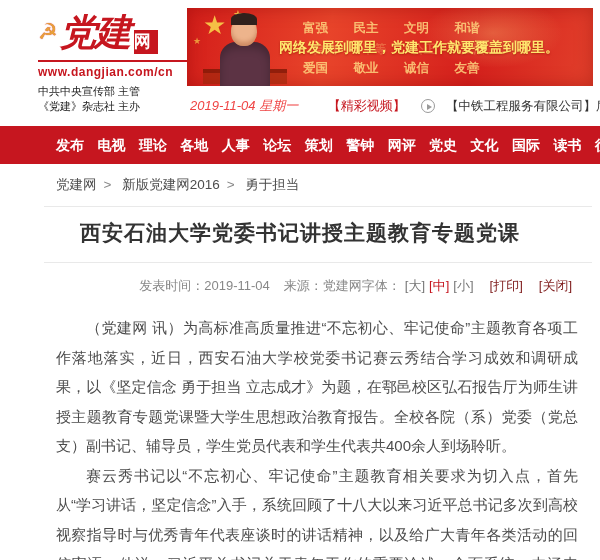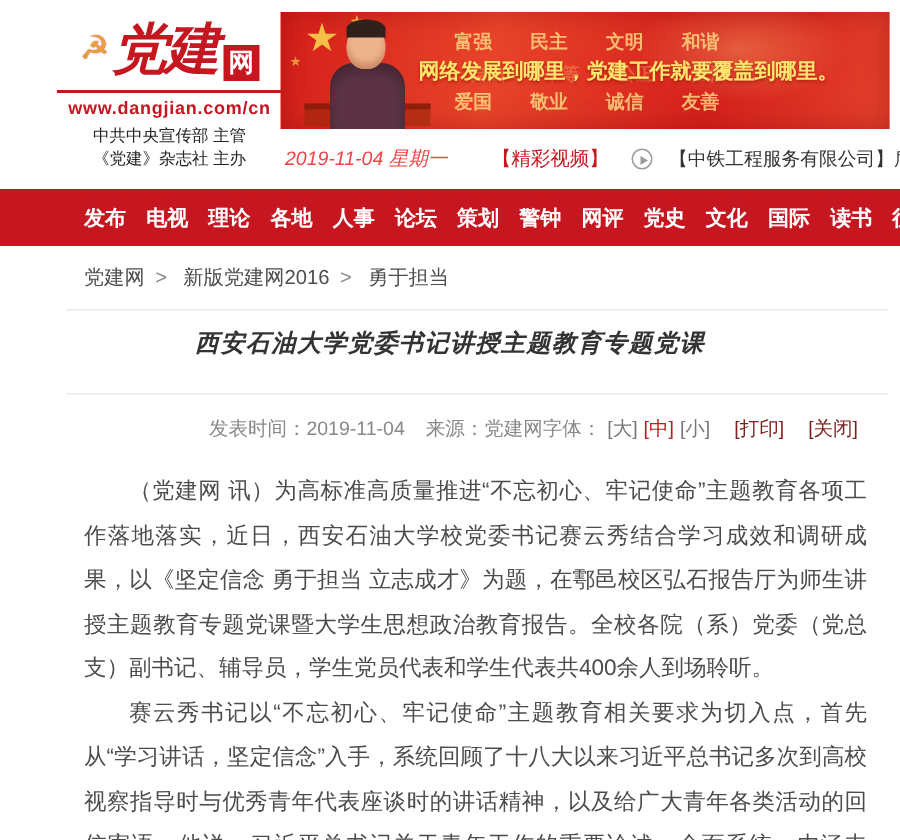--- a/index.html
+++ b/index.html
@@ -2,21 +2,21 @@
 <html><head>
 <meta charset="utf-8">
 <style>
   * { margin:0; padding:0; box-sizing:border-box; }
   html,body { width:600px; height:560px; overflow:hidden; background:#fff;
     font-family:"Liberation Sans","DejaVu Sans",sans-serif; }
   .abs { position:absolute; }
   #page { position:relative; width:600px; height:560px; background:#fff; }
 
   
-  #logo-block { left:38px; top:6px; width:150px; text-align:center; }
+  #logo-block { left:38px; top:6px; width:150px; text-align:left; }
   .logo-row { white-space:nowrap; height:52px; line-height:52px; }
   .emblem { color:#e8a23a; font-size:22px; vertical-align:top; margin-right:2px;
     text-shadow:0 0 1px #c23; }
   .logo-main { font-family:"DejaVu Serif",serif; font-style:italic; font-weight:bold;
     font-size:37px; color:#c6161f; letter-spacing:-2px; }
   .logo-suffix { display:inline-block; width:24px; height:24px; line-height:24px;
     background:#c6161f; color:#fff; font-size:17px; font-weight:bold;
     vertical-align:-2px; margin-left:4px; }
   .logo-underline { height:2px; background:#c6161f; margin:2px 0 3px; }
   .logo-url { color:#c6161f; font-weight:bold; font-size:12px; letter-spacing:0.5px; }
@@ -76,21 +76,21 @@
   .crumb { color:#4d4d4d; cursor:pointer; }
   .crumb-sep { color:#888; margin:0 7px; }
   .crumb-wrap:last-child .crumb-sep { display:none; }
 
   .rule { left:44px; width:548px; height:1px; background:#e9e9e9; }
   #rule-above-title { top:206px; }
   #rule-below-title { top:262px; }
 
   
   #article-title { left:0; top:219px; width:600px; text-align:center;
-    font-size:16px; font-weight:bold; color:#333; letter-spacing:1px;font-style:italic; }
+    font-size:21px; font-weight:bold; color:#333; letter-spacing:1px; }
   #meta-row { left:56px; top:277px; width:516px; display:flex;
     justify-content:flex-end; font-size:13px; color:#888; white-space:nowrap; }
   .meta-gap { margin-left:14px; }
   .font-btn { color:#777; margin-left:4px; cursor:pointer; }
   .font-btn.active { color:#c6161f; }
   .meta-action { color:#7f1d1d; margin-left:16px; cursor:pointer; }
 
   #article-body { left:56px; top:313px; width:522px; font-size:15px; color:#4c4c4c;
     line-height:29.5px; text-align:justify; }
   #article-body p { text-indent:2em; margin:0; }

